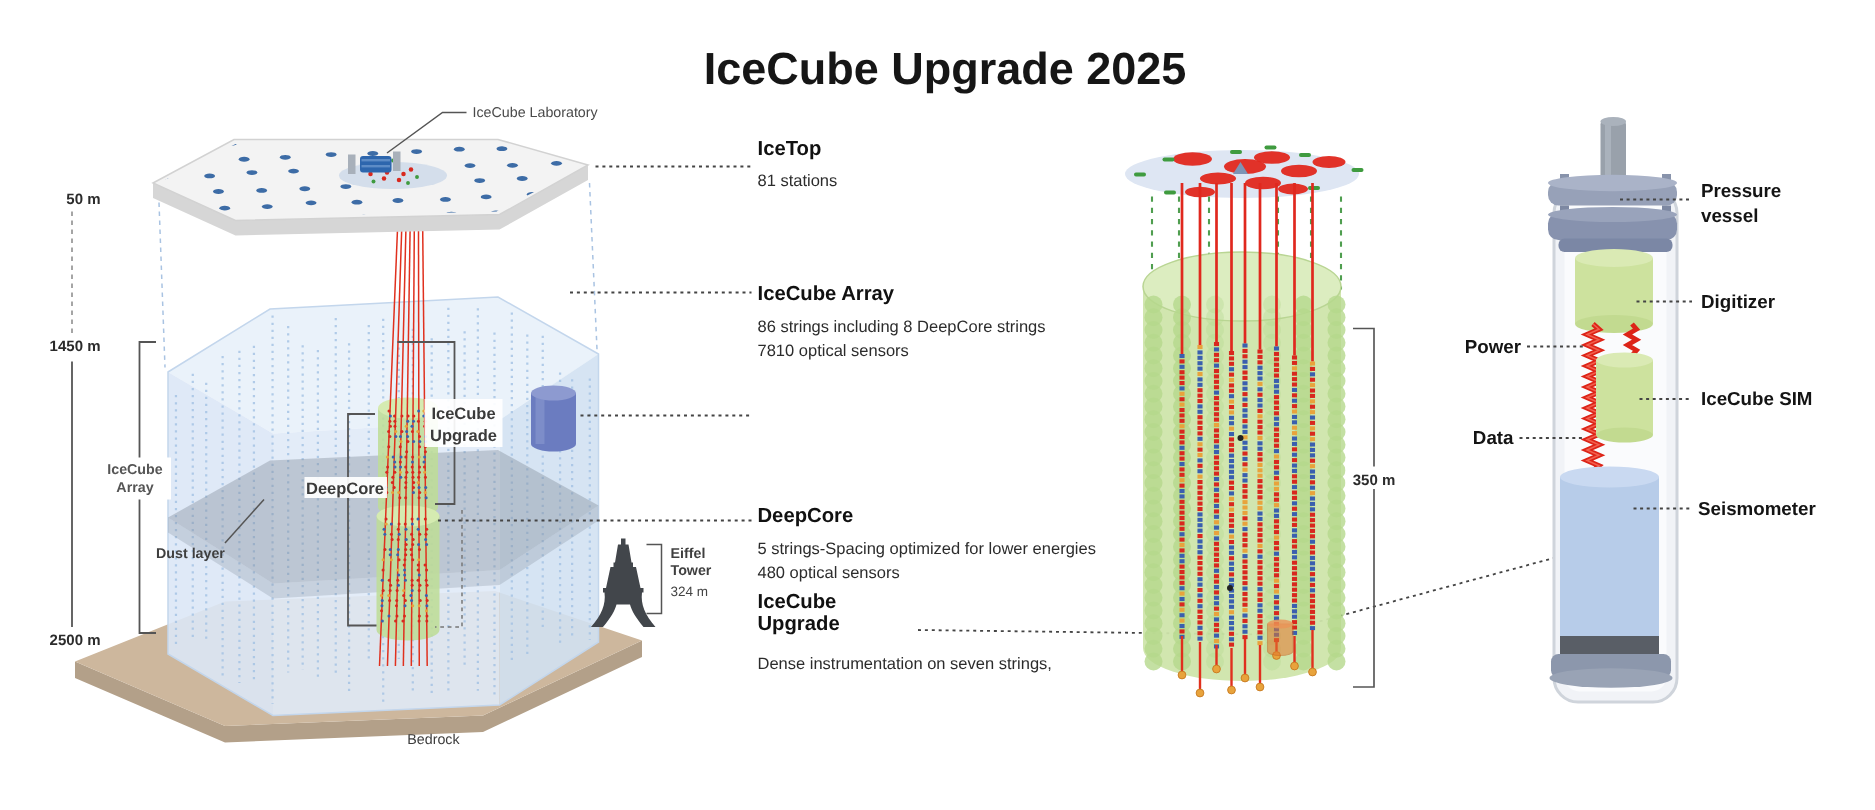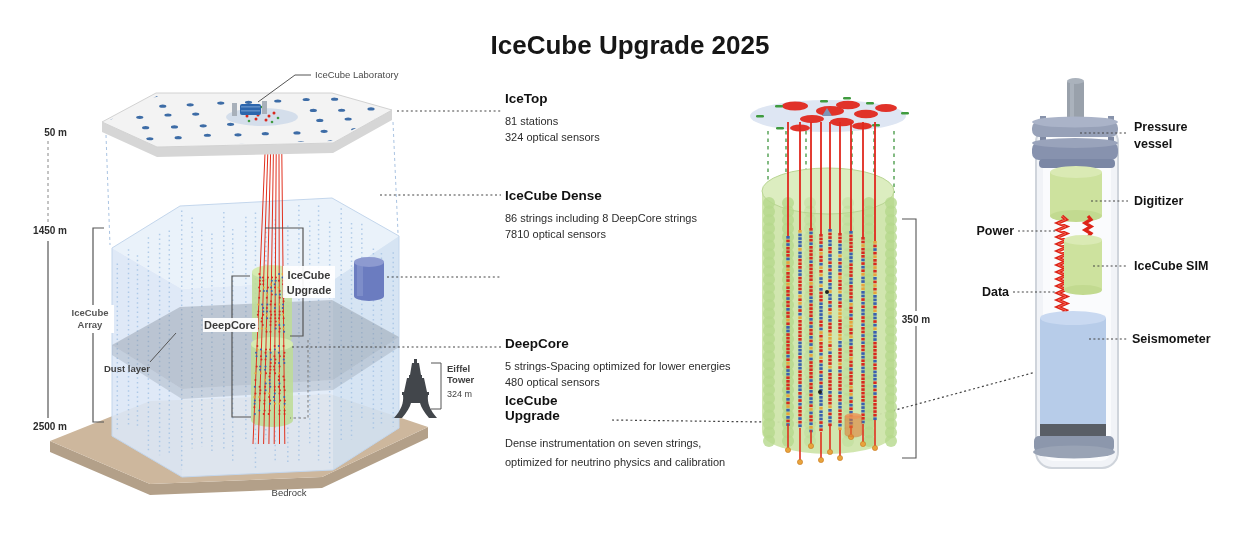--- a/index.html
+++ b/index.html
@@ -1,20 +1,20 @@
 <!DOCTYPE html>
 <html><head>
 <meta charset="utf-8">
 <style>
   html,body{margin:0;padding:0;background:#fff;}
   .canvas{position:relative;width:1250px;height:540px;background:#ffffff;overflow:hidden;
           font-family:"Liberation Sans",sans-serif;}
   .canvas svg{position:absolute;left:0;top:0;}
   .main-title{position:absolute;left:400px;top:30px;width:460px;text-align:center;
-              font-size:26px;font-weight:800;color:#161616;}
+              font-size:30px;font-weight:800;color:#161616;}
   .ann{position:absolute;left:505px;width:345px;}
   .ann-title{font-size:13.5px;font-weight:700;color:#111;margin-bottom:7px;}
   .ann-line{font-size:11px;color:#2c2c2c;line-height:16px;}
   
   text{font-family:"Liberation Sans",sans-serif;}
   .t9 {font-size:9.5px;fill:#4a4a4a;}
   .t9b{font-size:9.5px;font-weight:700;fill:#555;}
   .t9c{font-size:9.5px;fill:#3c3c3c;}
   .t10b{font-size:10px;font-weight:700;fill:#2b2b2b;}
   .t10d{font-size:9.5px;font-weight:700;fill:#3f3f3f;}
@@ -1241,33 +1241,31 @@
     <text class="lblb" x="1014" y="235" text-anchor="end">Power</text>
     <text class="lblb" x="1009" y="296" text-anchor="end">Data</text>
   </g>
 </svg>
 
 <div class="main-title">IceCube Upgrade 2025</div>
 
 <div class="ann" id="ann-icetop" style="top:91px">
   <div class="ann-title">IceTop</div>
   <div class="ann-line">81 stations</div>
-  <div class="ann-line">324 optical sensors</div>
 </div>
 <div class="ann" id="ann-array" style="top:188px">
-  <div class="ann-title">IceCube Dense</div>
+  <div class="ann-title">IceCube Array</div>
   <div class="ann-line">86 strings including 8 DeepCore strings</div>
   <div class="ann-line">7810 optical sensors</div>
 </div>
 <div class="ann" id="ann-deepcore" style="top:336px">
   <div class="ann-title">DeepCore</div>
   <div class="ann-line">5 strings-Spacing optimized for lower energies</div>
   <div class="ann-line">480 optical sensors</div>
 </div>
 <div class="ann" id="ann-upgrade" style="top:393px;width:110px">
   <div class="ann-title">IceCube Upgrade</div>
 </div>
 <div class="ann" id="ann-upgrade-body" style="top:434px">
   <div class="ann-line" style="line-height:18px">Dense instrumentation on seven strings,</div>
-  <div class="ann-line" style="line-height:20px">optimized for neutrino physics and calibration</div>
 </div>
 
 </div>
 
 </body></html>

